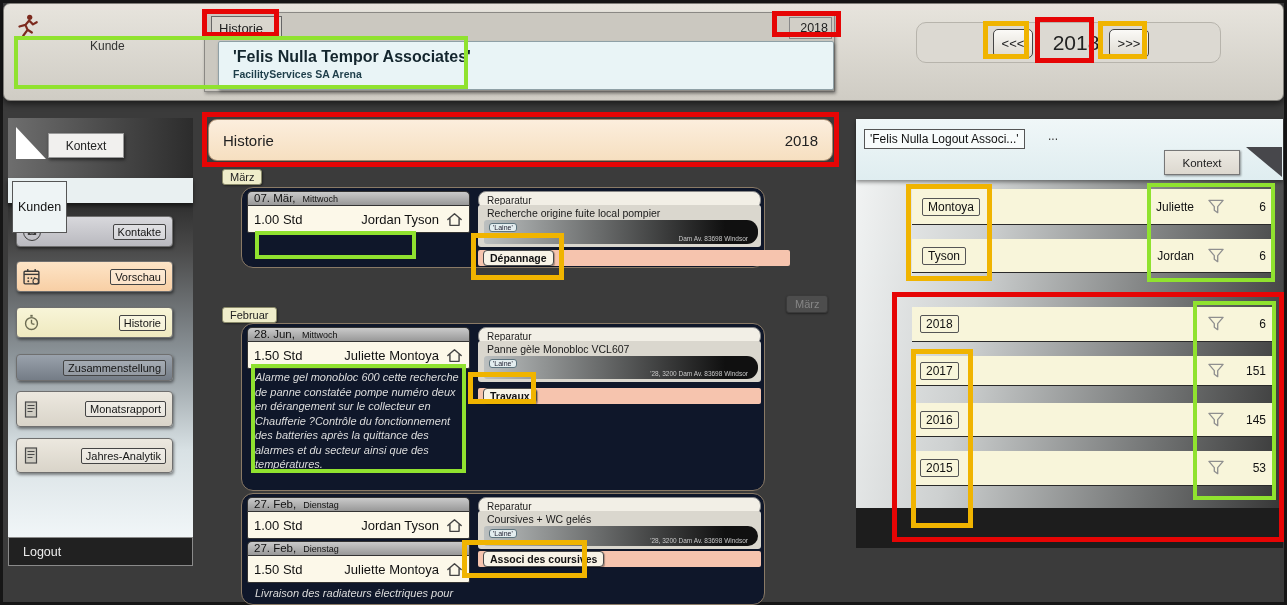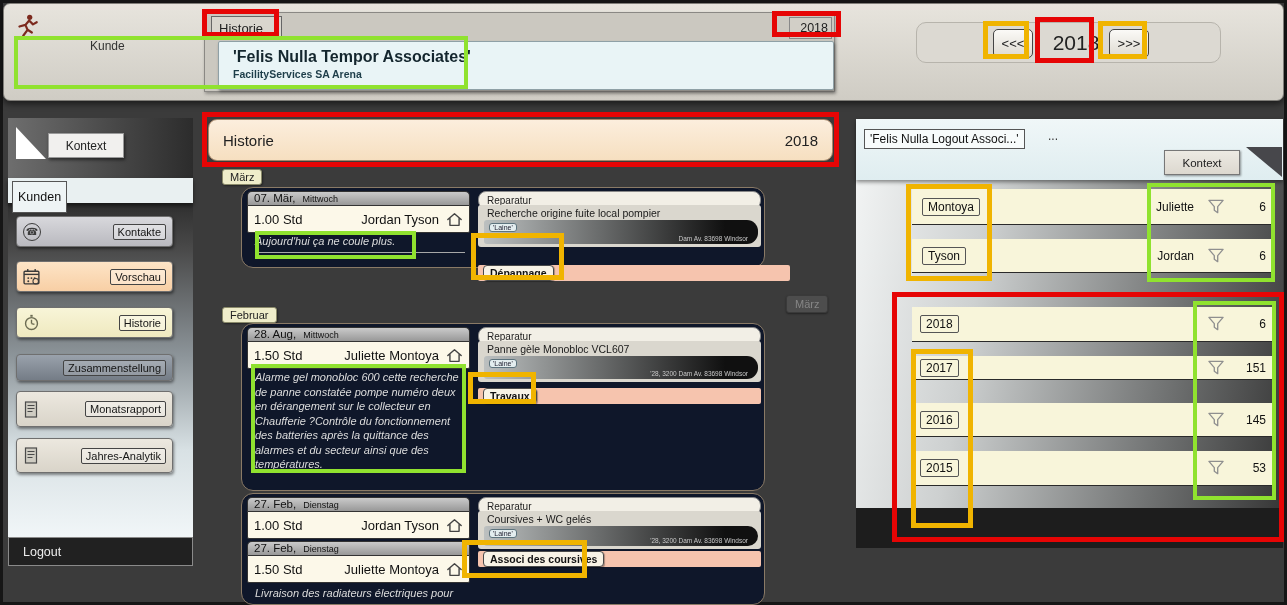--- a/index.html
+++ b/index.html
@@ -37,21 +37,21 @@
   
   .sbheader { left:8px; top:118px; width:185px; height:60px;
               background:linear-gradient(90deg,#6e6e6e,#2c2c2c); }
   .kontextbtn { left:40px; top:15px; width:76px; height:25px; background:#f1f0ee;
                 border:1px solid #999; box-shadow:1px 2px 3px rgba(0,0,0,.5);
                 font-size:12px; color:#222; display:flex; align-items:center;
                 justify-content:center; cursor:pointer; }
   .kundenbar { left:8px; top:178px; width:185px; height:25px; background:#e9f0f1;
                box-shadow:0 3px 4px rgba(0,0,0,.5); z-index:2; }
   .kundenlab { left:4px; top:3px; border:1px solid #555; background:#eef4f5;
-               font-size:12.5px; color:#111; padding:8px 5px; }
+               font-size:12.5px; color:#111; padding:18px 5px; }
   .sbbody { left:8px; top:203px; width:185px; height:334px;
             background:linear-gradient(180deg,#2f2f2f 0%,#4a4a4a 14%,#8d959a 46%,#d8e1e4 74%,#f1f6f8 100%); }
   .sbtn { left:16px; width:157px; border:1px solid #6f6f6f; border-radius:4px;
           box-shadow:1px 2px 3px rgba(0,0,0,.45); display:flex; align-items:center;
           padding:0 6px; cursor:pointer; }
   .slab { margin-left:auto; border:1px solid #444; border-radius:2px; padding:1px 4px;
           font-size:11px; color:#151515; background:rgba(255,255,255,.35); white-space:nowrap; }
   .logout { left:8px; top:537px; width:185px; height:29px; background:#212121;
             border:1px solid #8a8a8a; color:#eee; font-size:12.5px; display:flex;
             align-items:center; padding-left:14px; cursor:pointer; }
@@ -218,39 +218,38 @@
       <span>07. Mär,</span>
       <span class="eweek">Mittwoch</span>
     </div>
     <div class="abs ebody" style="left:5px;top:17px;width:223px">
       <span>1.00 Std</span>
       <span class="eperson">Jordan Tyson</span>
       <svg width="17" height="15" viewBox="0 0 20 18">
         <path d="M2 9 L10 2 L18 9 M4.5 7.5 L4.5 16 L15.5 16 L15.5 7.5" fill="none" stroke="#444" stroke-width="1.7" stroke-linecap="round" stroke-linejoin="round"></path>
       </svg>
     </div>
-    <div class="abs enote" style="left:13px;top:46px;width:210px">Aujourd'hui ça ne coule plus.</div>
     <div class="abs ecat" style="left:236px;top:3px;width:283px">Reparatur</div>
     <div class="abs edesc" style="left:236px;top:17px;width:283px;height:42px">
       <div class="edesct">Recherche origine fuite local pompier</div>
       <div class="egrad">
         <span class="chip">'Laine'</span>
         <span class="eaddr">Dam Av. 83698 Windsor</span>
       </div>
     </div>
-    <div class="abs esalmon" style="left:236px;top:77px;width:312px;height:16px">
+    <div class="abs esalmon" style="left:236px;top:62px;width:312px;height:16px">
       <span class="ebtn">Dépannage</span>
     </div>
   </div>
 
   <div class="abs monthtab" style="left:222px;top:307px">Februar</div>
 
   <div class="abs entry" style="top:323px;height:168px">
     <div class="abs eheader" style="left:5px;top:3px;width:223px">
-      <span>28. Aug,</span>
+      <span>28. Jun,</span>
       <span class="eweek">Mittwoch</span>
     </div>
     <div class="abs ebody" style="left:5px;top:17px;width:223px">
       <span>1.50 Std</span>
       <span class="eperson">Juliette Montoya</span>
       <svg width="17" height="15" viewBox="0 0 20 18">
         <path d="M2 9 L10 2 L18 9 M4.5 7.5 L4.5 16 L15.5 16 L15.5 7.5" fill="none" stroke="#444" stroke-width="1.7" stroke-linecap="round" stroke-linejoin="round"></path>
       </svg>
     </div>
     <div class="abs enote" style="left:13px;top:46px;width:211px;height:102px">Alarme gel monobloc 600 cette recherche de panne constatée pompe numéro deux en dérangement sur le collecteur en Chaufferie ?Contrôle du fonctionnement des batteries après la quittance des alarmes et du secteur ainsi que des températures.</div>
@@ -333,21 +332,21 @@
       <span class="rcount">6</span>
     </div>
 
     <div class="abs prow" style="top:188px;height:35px">
       <span class="rlabel" style="left:8px">2018</span>
       <svg class="rfunnel" width="20" height="17" viewBox="0 0 20 18">
         <path d="M2.5 2 H17.5 L11.8 8.6 V15 L8.2 12.4 V8.6 Z" fill="none" stroke="#8f8f8f" stroke-width="1.4" stroke-linejoin="round"></path>
       </svg>
       <span class="rcount">6</span>
     </div>
-    <div class="abs prow" style="top:237px;height:24px">
+    <div class="abs prow" style="top:237px;height:30px">
       <span class="rlabel" style="left:8px">2017</span>
       <svg class="rfunnel" width="20" height="17" viewBox="0 0 20 18">
         <path d="M2.5 2 H17.5 L11.8 8.6 V15 L8.2 12.4 V8.6 Z" fill="none" stroke="#8f8f8f" stroke-width="1.4" stroke-linejoin="round"></path>
       </svg>
       <span class="rcount">151</span>
     </div>
     <div class="abs prow" style="top:284px;height:34px">
       <span class="rlabel" style="left:8px">2016</span>
       <svg class="rfunnel" width="20" height="17" viewBox="0 0 20 18">
         <path d="M2.5 2 H17.5 L11.8 8.6 V15 L8.2 12.4 V8.6 Z" fill="none" stroke="#8f8f8f" stroke-width="1.4" stroke-linejoin="round"></path>

